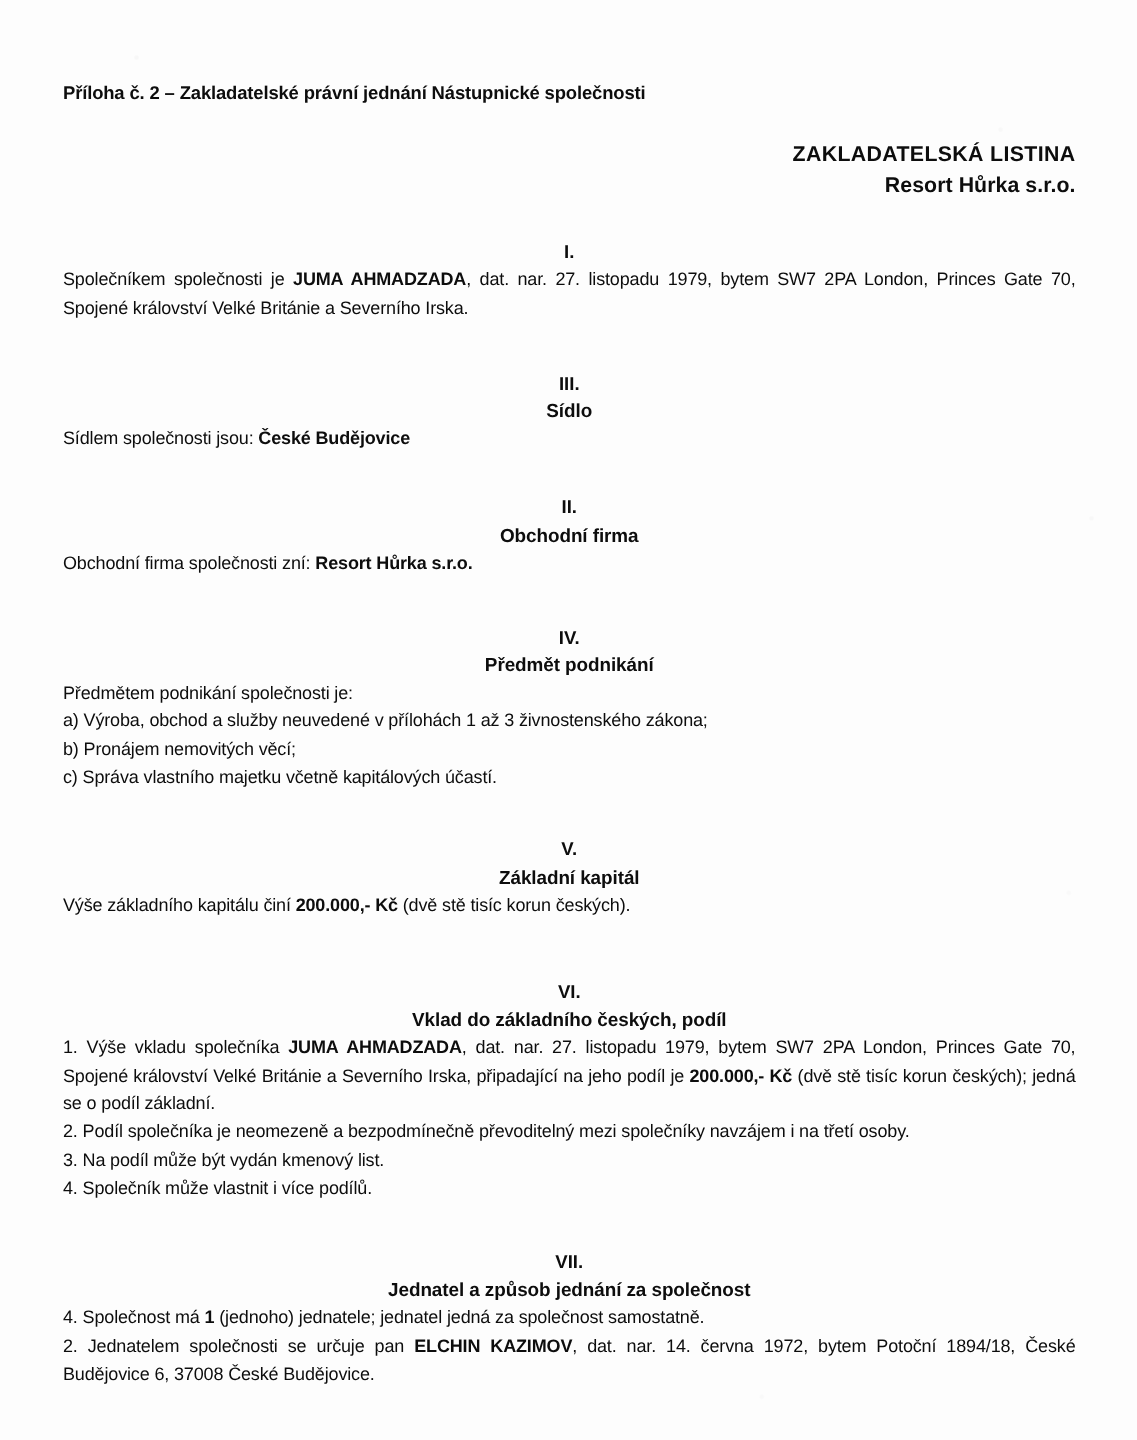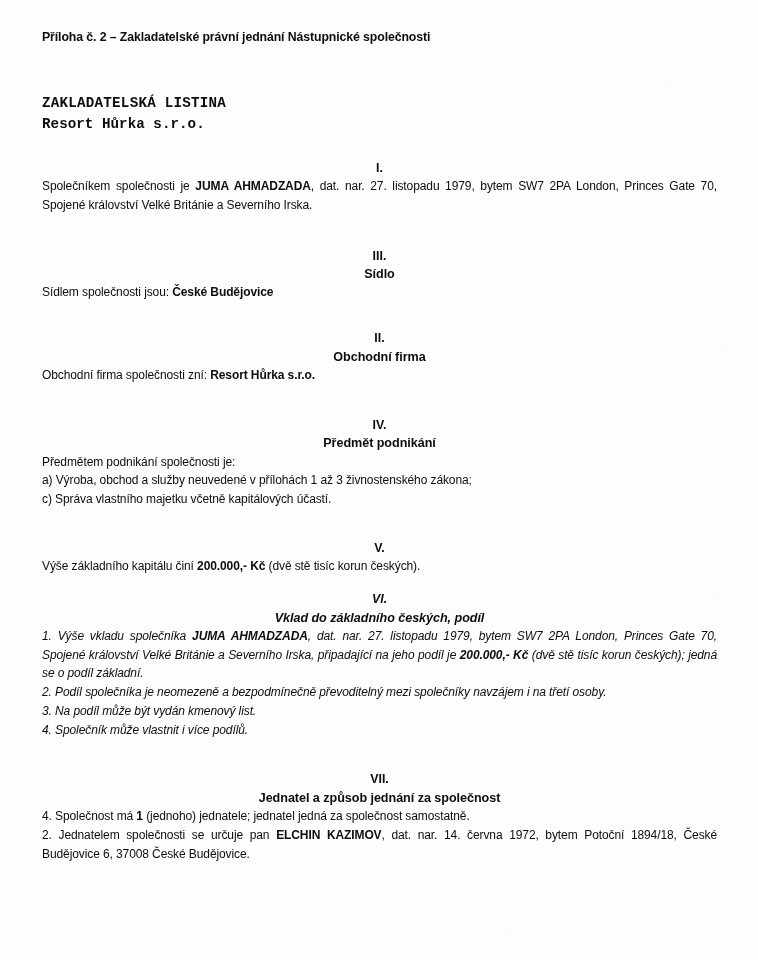--- a/index.html
+++ b/index.html
@@ -31,29 +31,28 @@
     position: absolute;
     left: 42px;
     top: 0;
     width: 675px;
   }
 
   .doc-header {
     font-size: 12.3px;
     font-weight: bold;
     letter-spacing: -0.1px;
-    padding-top: 30px;
+    padding-top: 55px;
     line-height: 1.25;
   }
 
   .title-block {
-    text-align: left;
-    margin-top: 48px;
+    text-align: right;
+    margin-top: 23px;
     line-height: 1.45;
-    font-family: Liberation Mono, monospace;
   }
   .title-main {
     font-size: 14.2px;
     font-weight: bold;
     letter-spacing: 0.25px;
   }
   .title-sub {
     font-size: 14.2px;
     font-weight: bold;
     letter-spacing: 0.05px;
@@ -85,21 +84,21 @@
     text-justify: inter-word;
   }
   .para.left { text-align: left; }
   b, .b { font-weight: bold; }
 
   .sec-i   { margin-top: 24px; }
   .sec-ii  { margin-top: 27px; }
   .sec-iii { margin-top: 32px; }
   .sec-iv  { margin-top: 31px; }
   .sec-v   { margin-top: 30px; }
-  .sec-vi  { margin-top: 14px; font-style: italic; }
+  .sec-vi  { margin-top: 39px; }
   .sec-vii { margin-top: 31px; }
 </style>
 </head>
 <body>
 
 <div id="page">
   <div id="content">
 
     <div class="doc-header">Příloha č. 2 – Zakladatelské právní jednání Nástupnické společnosti</div>
 
@@ -123,25 +122,27 @@
       <div class="sec-num">II.</div>
       <div class="sec-head">Obchodní firma</div>
       <p class="para left"><span>Obchodní firma společnosti zní: </span><b>Resort Hůrka s.r.o.</b></p>
     </div>
 
     <div class="section sec-iv">
       <div class="sec-num">IV.</div>
       <div class="sec-head">Předmět podnikání</div>
       <p class="para left">Předmětem podnikání společnosti je:</p>
       <p class="para left">a) Výroba, obchod a služby neuvedené v přílohách 1 až 3 živnostenského zákona;</p>
+      <p class="para left">b) Pronájem nemovitých věcí;</p>
       <p class="para left">c) Správa vlastního majetku včetně kapitálových účastí.</p>
     </div>
 
     <div class="section sec-v">
       <div class="sec-num">V.</div>
+      <div class="sec-head">Základní kapitál</div>
       <p class="para left"><span>Výše základního kapitálu činí </span><b>200.000,- Kč</b><span> (dvě stě tisíc korun českých).</span></p>
     </div>
 
     <div class="section sec-vi">
       <div class="sec-num">VI.</div>
       <div class="sec-head">Vklad do základního českých, podíl</div>
       <p class="para justify"><span>1. Výše vkladu společníka </span><b>JUMA AHMADZADA</b><span>, dat. nar. 27. listopadu 1979, bytem SW7 2PA London, Princes Gate 70, Spojené království Velké Británie a Severního Irska, připadající na jeho podíl je </span><b>200.000,- Kč</b><span> (dvě stě tisíc korun českých); jedná se o podíl základní.</span></p>
       <p class="para justify">2. Podíl společníka je neomezeně a bezpodmínečně převoditelný mezi společníky navzájem i na třetí osoby.</p>
       <p class="para left">3. Na podíl může být vydán kmenový list.</p>
       <p class="para left">4. Společník může vlastnit i více podílů.</p>

